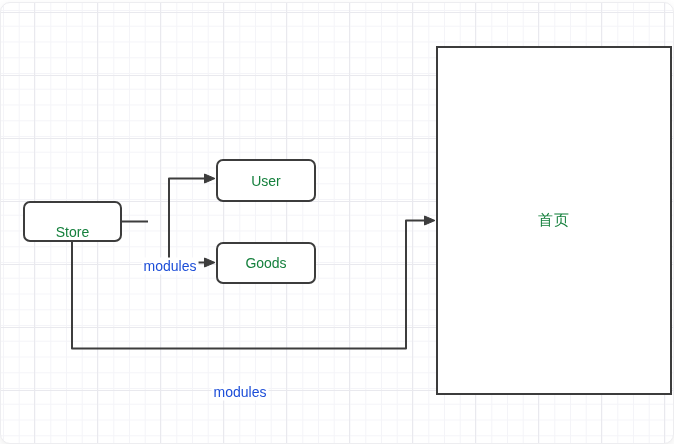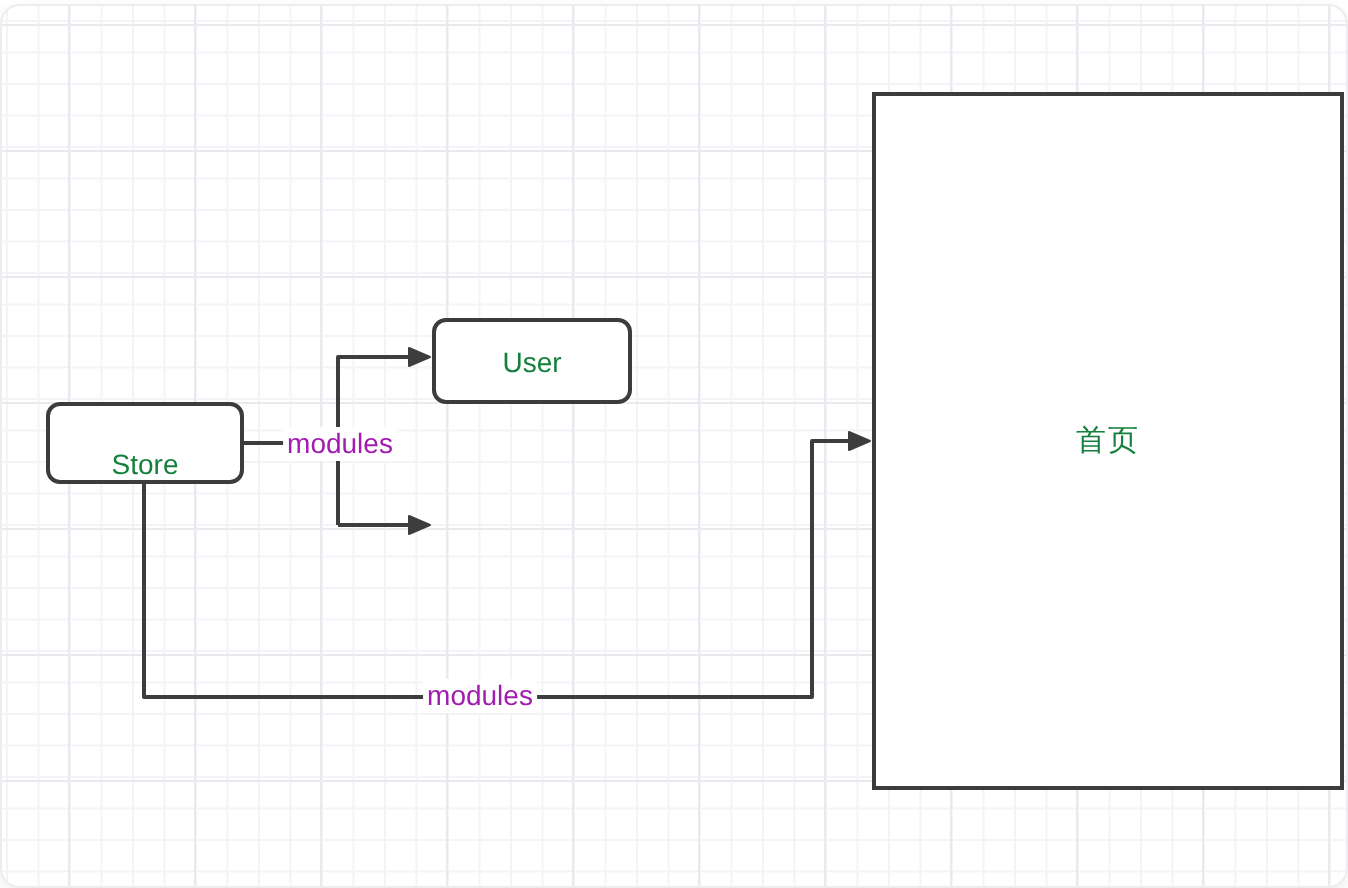--- a/index.html
+++ b/index.html
@@ -64,24 +64,25 @@
     left: 435px; top: 43px; width: 236px; height: 349px;
     border-radius: 0;
     font-size: 15px;
     letter-spacing: 1px;
   }
   .edge-label {
     position: absolute;
     transform: translate(-50%, -50%);
     background: #ffffff;
     padding: 0 2px;
-    color: #a21caf;
+    color: #1d4ed8;
     font-size: 14px;
     line-height: 17px;
     white-space: nowrap;
+    margin-top: 44px;
   }
   .label-modules { left: 169px; top: 219px; }
   .label-import  { left: 239px; top: 345px; }
 </style>
 </head>
 <body>
 
 <div class="canvas">
 
   <svg class="connectors" viewBox="0 0 672 440" xmlns="http://www.w3.org/2000/svg">
@@ -106,20 +107,23 @@
   </svg>
 
   <div class="node node-store">
     <span>Store</span>
   </div>
 
   <div class="node node-user">
     <span>User</span>
   </div>
 
+  <div class="node node-goods">
+    <span>Goods</span>
+  </div>
 
   <div class="node node-home">
     <span>首页</span>
   </div>
 
   <span class="edge-label label-modules">modules</span>
 
   <span class="edge-label label-import">modules</span>
 
 </div>

